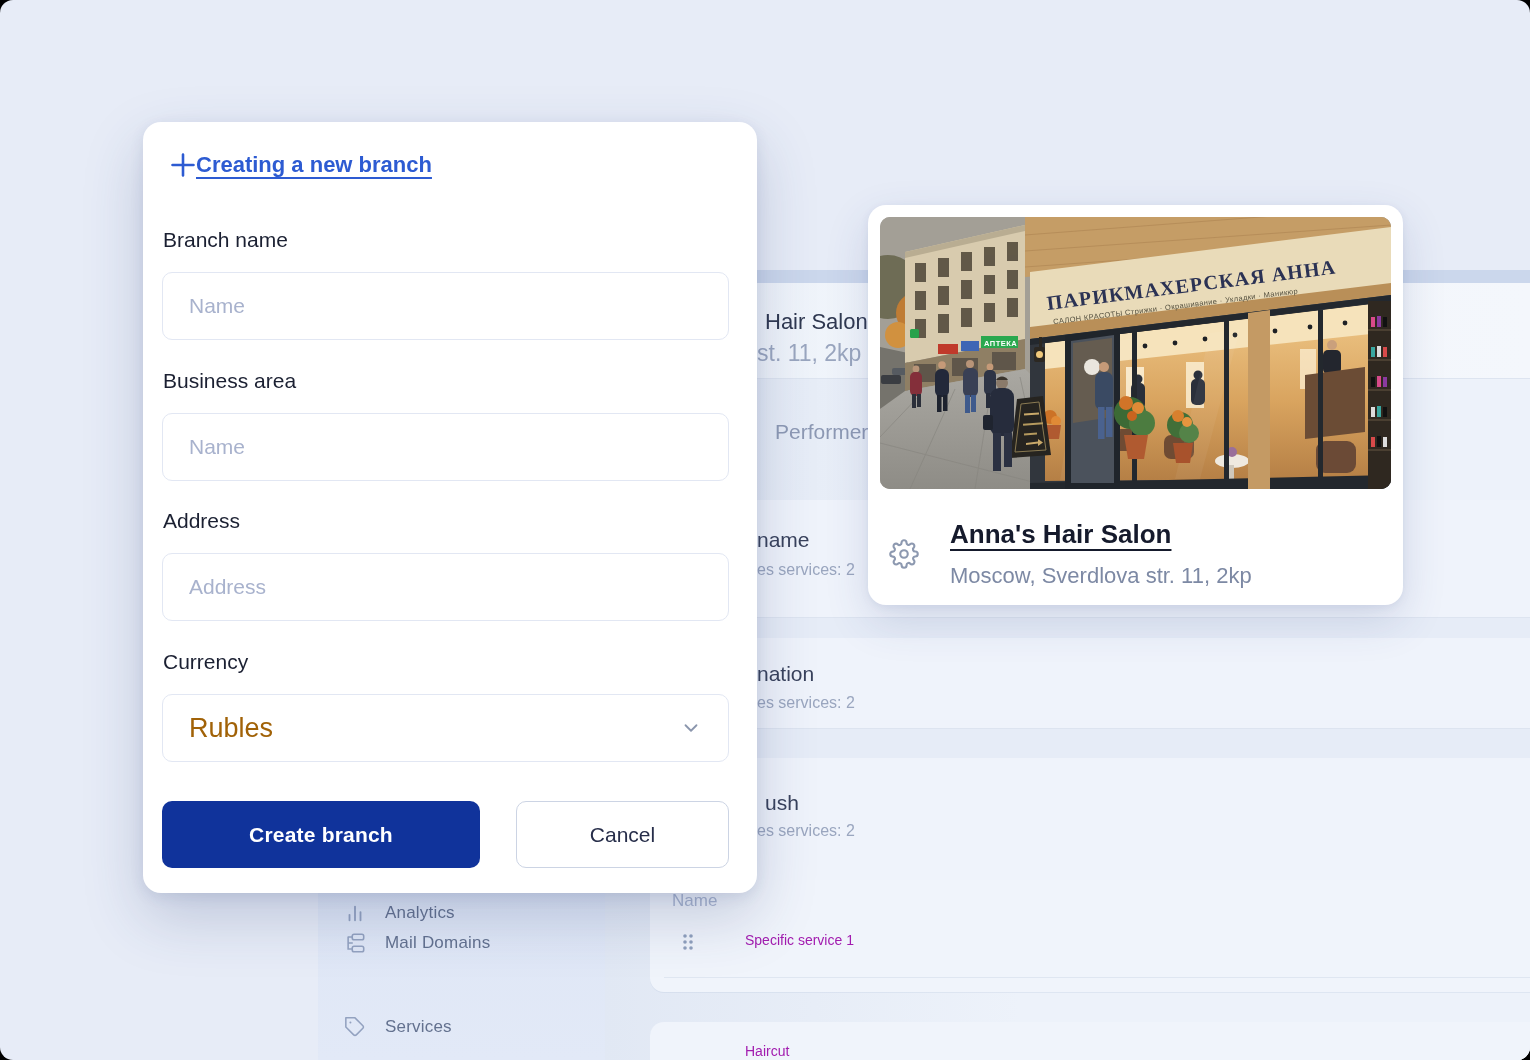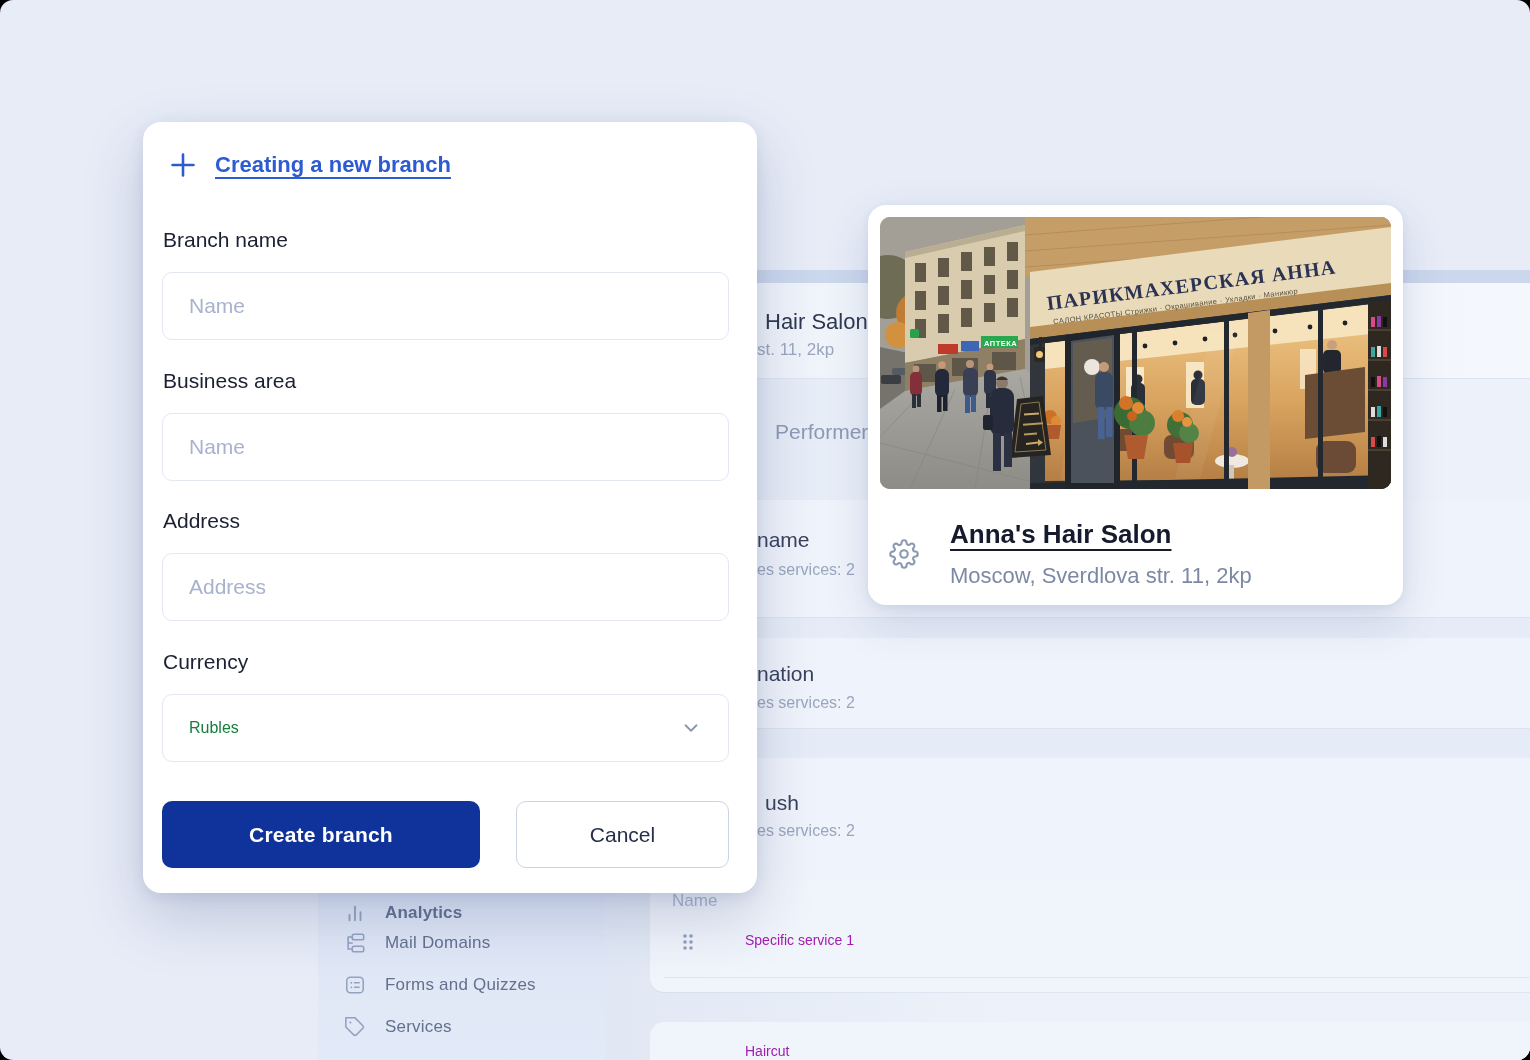--- a/index.html
+++ b/index.html
@@ -31,29 +31,29 @@
   #bg-card1{top:610px;height:112px;}
   #bg-card2{top:752px;height:90px;}
   .tbl-header{position:absolute;left:22px;top:11px;font-size:17px;color:#a9b5cf;}
   .tbl-cell{position:absolute;left:65px;top:52px;font-size:14px;color:#a21caf;margin-left:30px;}
   .tbl-sep{position:absolute;left:14px;right:0;top:97px;height:1px;background:#dfe6f1;}
   .drag{position:absolute;left:31px;top:52px;width:14px;height:20px;}
 
   
   #modal{left:143px;top:122px;width:614px;height:771px;background:#fff;border-radius:18px;
     box-shadow:0 24px 60px rgba(45,65,120,.22),0 4px 14px rgba(45,65,120,.10);}
-  #modal-header{position:absolute;left:27px;top:30px;display:flex;align-items:center;gap:19px;cursor:pointer;}
+  #modal-header{position:absolute;left:27px;top:30px;display:flex;align-items:center;cursor:pointer;}
   #modal-title{font-size:22px;font-weight:600;color:#2d5bd2;text-decoration:underline;text-underline-offset:5px;text-decoration-thickness:1.5px;}
   .fld-label{position:absolute;left:20px;font-size:21px;color:#1b2032;}
   .fld-input{position:absolute;left:19px;width:567px;height:68px;box-sizing:border-box;border:1px solid #e2e7f3;border-radius:10px;
     background:#fff;padding:0 26px;font-size:21px;color:#333;outline:none;font-family:inherit;}
   .fld-input::placeholder{color:#a8b2cd;opacity:1;}
   #currency-select{position:absolute;left:19px;width:567px;height:68px;box-sizing:border-box;border:1px solid #e2e7f3;border-radius:10px;
     background:#fff;display:flex;align-items:center;justify-content:space-between;padding:0 26px;cursor:pointer;}
-  #currency-value{font-size:16px;color:#15803d;}
+  #currency-value{font-size:27px;color:#a16207;}
   .btn{position:absolute;top:679px;height:67px;border-radius:10px;display:flex;align-items:center;justify-content:center;
     font-size:21px;cursor:pointer;box-sizing:border-box;}
   #btn-create{left:19px;width:318px;background:#10339b;color:#fff;font-weight:700;letter-spacing:.2px;}
   #btn-cancel{left:373px;width:213px;background:#fff;border:1px solid #ccd4e4;color:#272e4a;font-weight:500;text-align:right;}
 
   
   #salon-card{left:868px;top:205px;width:535px;height:400px;background:#fff;border-radius:18px;
     box-shadow:0 16px 44px rgba(50,70,130,.16),0 2px 8px rgba(50,70,130,.08);}
   #salon-photo{position:absolute;left:12px;top:12px;width:511px;height:272px;border-radius:10px;overflow:hidden;background:#a39f96;}
   #salon-photo svg{display:block;}
@@ -65,21 +65,21 @@
 </head>
 <body>
 
 <div id="screen">
 
   <div class="abs" id="bg-content">
     <div class="abs" id="bg-strip"></div>
 
     <div class="abs bg-row1">
       <div class="abs frag-title" style="left:160px;top:26px;font-size:22px;color:#2f3850;">Hair Salon</div>
-      <div class="abs frag-sub" style="left:152px;top:57px;font-size:17px;">st. 11, 2kp</div>
+      <div class="abs frag-sub" style="left:152px;top:57px;font-size:23px;">st. 11, 2kp</div>
     </div>
 
     <div class="abs bg-rowPerf">
       <div class="abs frag-perf" style="left:170px;top:41px;">Performer</div>
     </div>
 
     <div class="abs bg-row2">
       <div class="abs frag-title" style="left:152px;top:28px;">name</div>
       <div class="abs frag-sub" style="left:152px;top:61px;">es services: 2</div>
     </div>
@@ -111,45 +111,35 @@
       <div class="tbl-cell">Specific service 1</div>
       <div class="tbl-sep"></div>
     </div>
 
     <div class="abs bg-card" id="bg-card2">
       <div class="tbl-cell" style="top:21px;">Haircut</div>
     </div>
   </div>
 
   <div class="abs" id="bg-sidebar">
-    <div class="side-item" style="top:622px;font-weight:bold;">
+    <div class="side-item" style="top:622px;">
       <svg class="ic" viewBox="0 0 24 24" fill="none" stroke="#93a2c0" stroke-width="2" stroke-linecap="round">
         <path d="M6 20v-6"></path>
           <path d="M12 20V5"></path>
           <path d="M18 20v-9"></path>
       </svg>
       <span class="lbl">Analytics</span>
     </div>
     <div class="side-item" style="top:652px;">
       <svg class="ic" viewBox="0 0 24 24" fill="none" stroke="#93a2c0" stroke-width="1.7" stroke-linecap="round">
         <rect x="9" y="2.5" width="12.5" height="6" rx="2"></rect>
         <rect x="9" y="15.5" width="12.5" height="6" rx="2"></rect>
         <path d="M4.5 5.5h4.5M4.5 5.5v13h4.5M4.5 12h4.5"></path>
       </svg>
       <span class="lbl">Mail Domains</span>
-    </div>
-    <div class="side-item" style="top:694px;">
-      <svg class="ic" viewBox="0 0 24 24" fill="none" stroke="#93a2c0" stroke-width="1.7" stroke-linecap="round">
-        <rect x="3" y="3.5" width="18" height="17" rx="4"></rect>
-        <circle cx="8" cy="9.5" r="1" fill="#93a2c0" stroke="none"></circle>
-          <path d="M11.5 9.5h5"></path>
-        <circle cx="8" cy="14.5" r="1" fill="#93a2c0" stroke="none"></circle>
-          <path d="M11.5 14.5h5"></path>
-      </svg>
-      <span class="lbl">Forms and Quizzes</span>
     </div>
     <div class="side-item" style="top:736px;">
       <svg class="ic" viewBox="0 0 24 24" fill="none" stroke="#93a2c0" stroke-width="1.7" stroke-linejoin="round">
         <path d="M20.59 13.41l-7.17 7.17a2 2 0 0 1-2.83 0L2 12V2h10l8.59 8.59a2 2 0 0 1 0 2.83z"></path>
         <circle cx="7" cy="7" r="1.1" fill="#93a2c0" stroke="none"></circle>
       </svg>
       <span class="lbl">Services</span>
     </div>
   </div>
 

